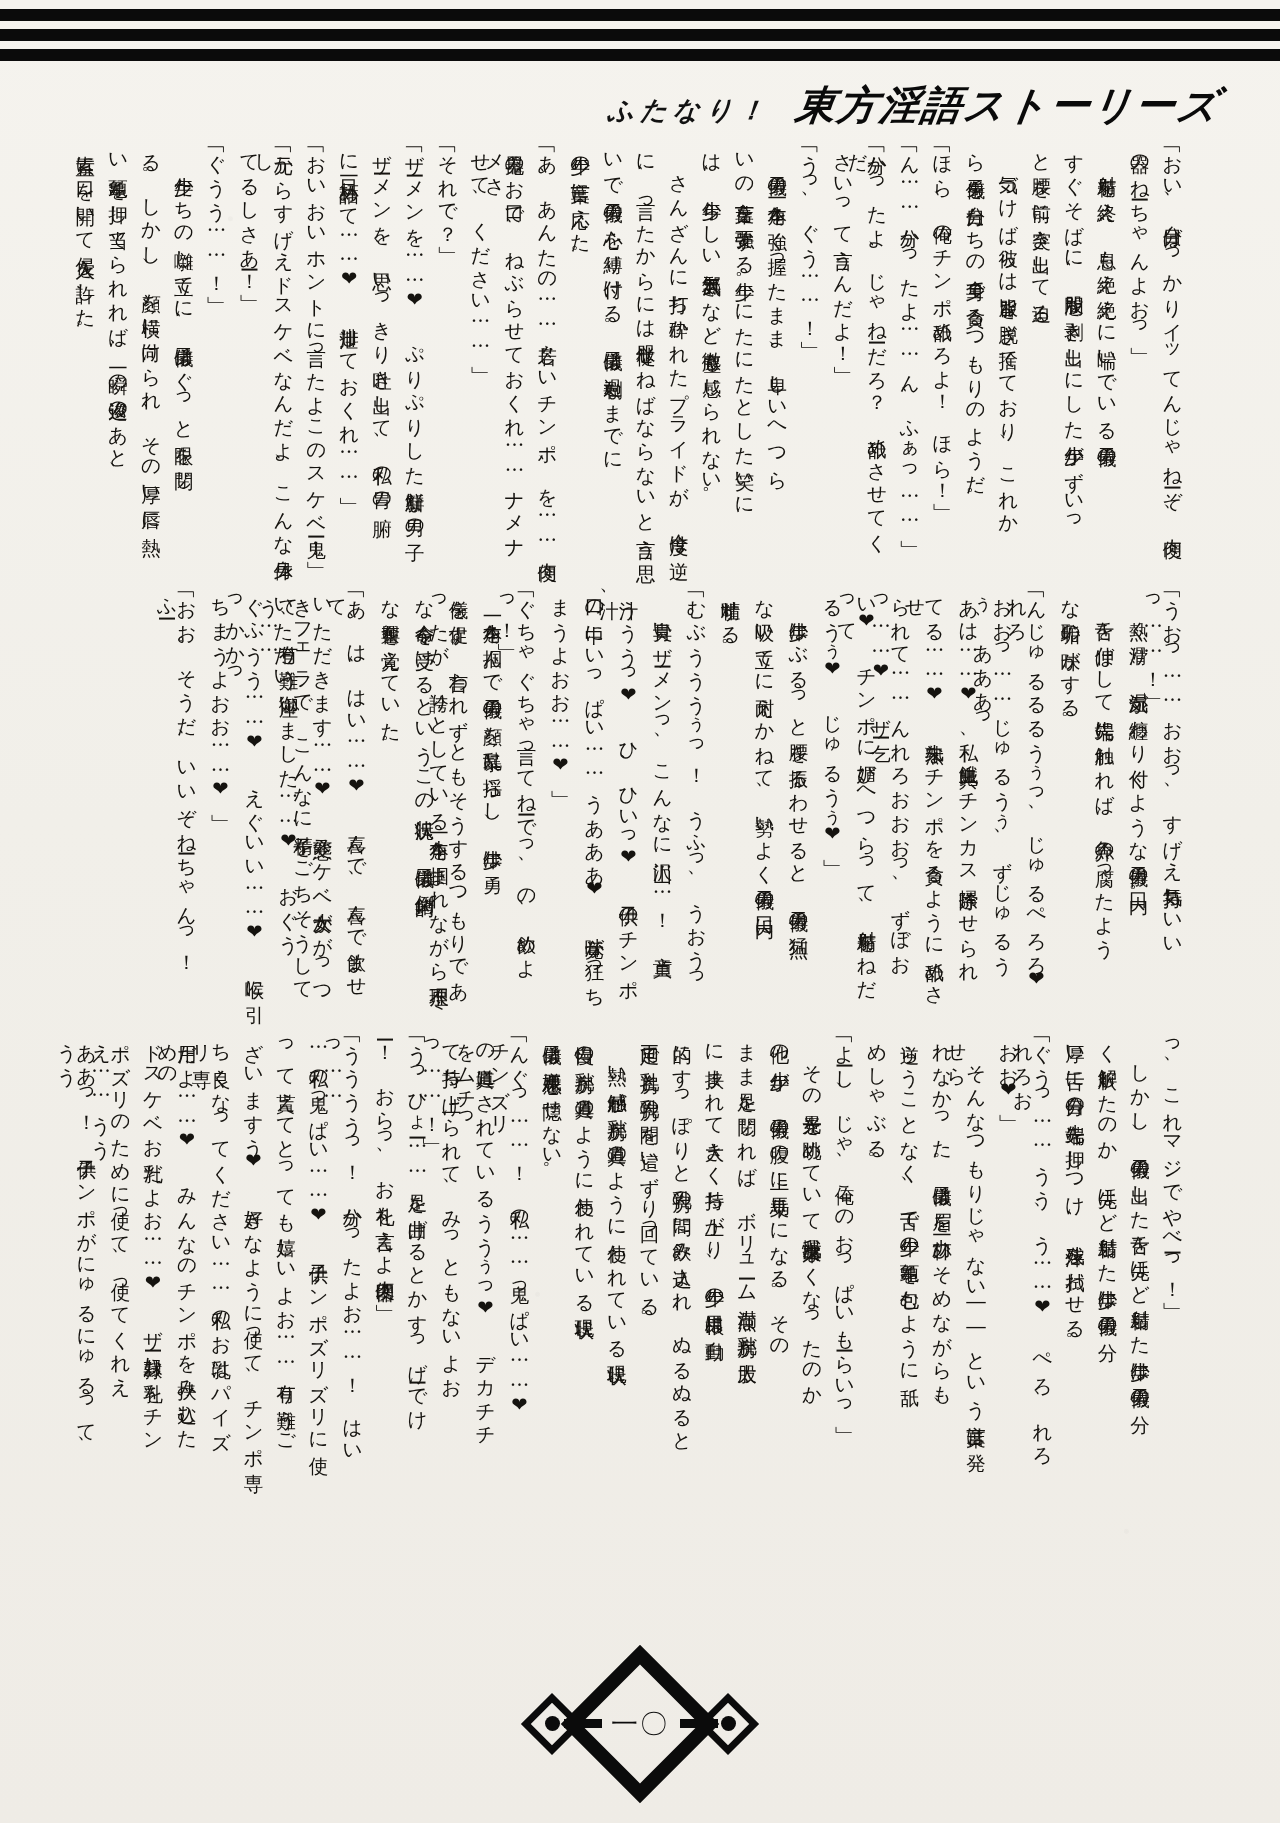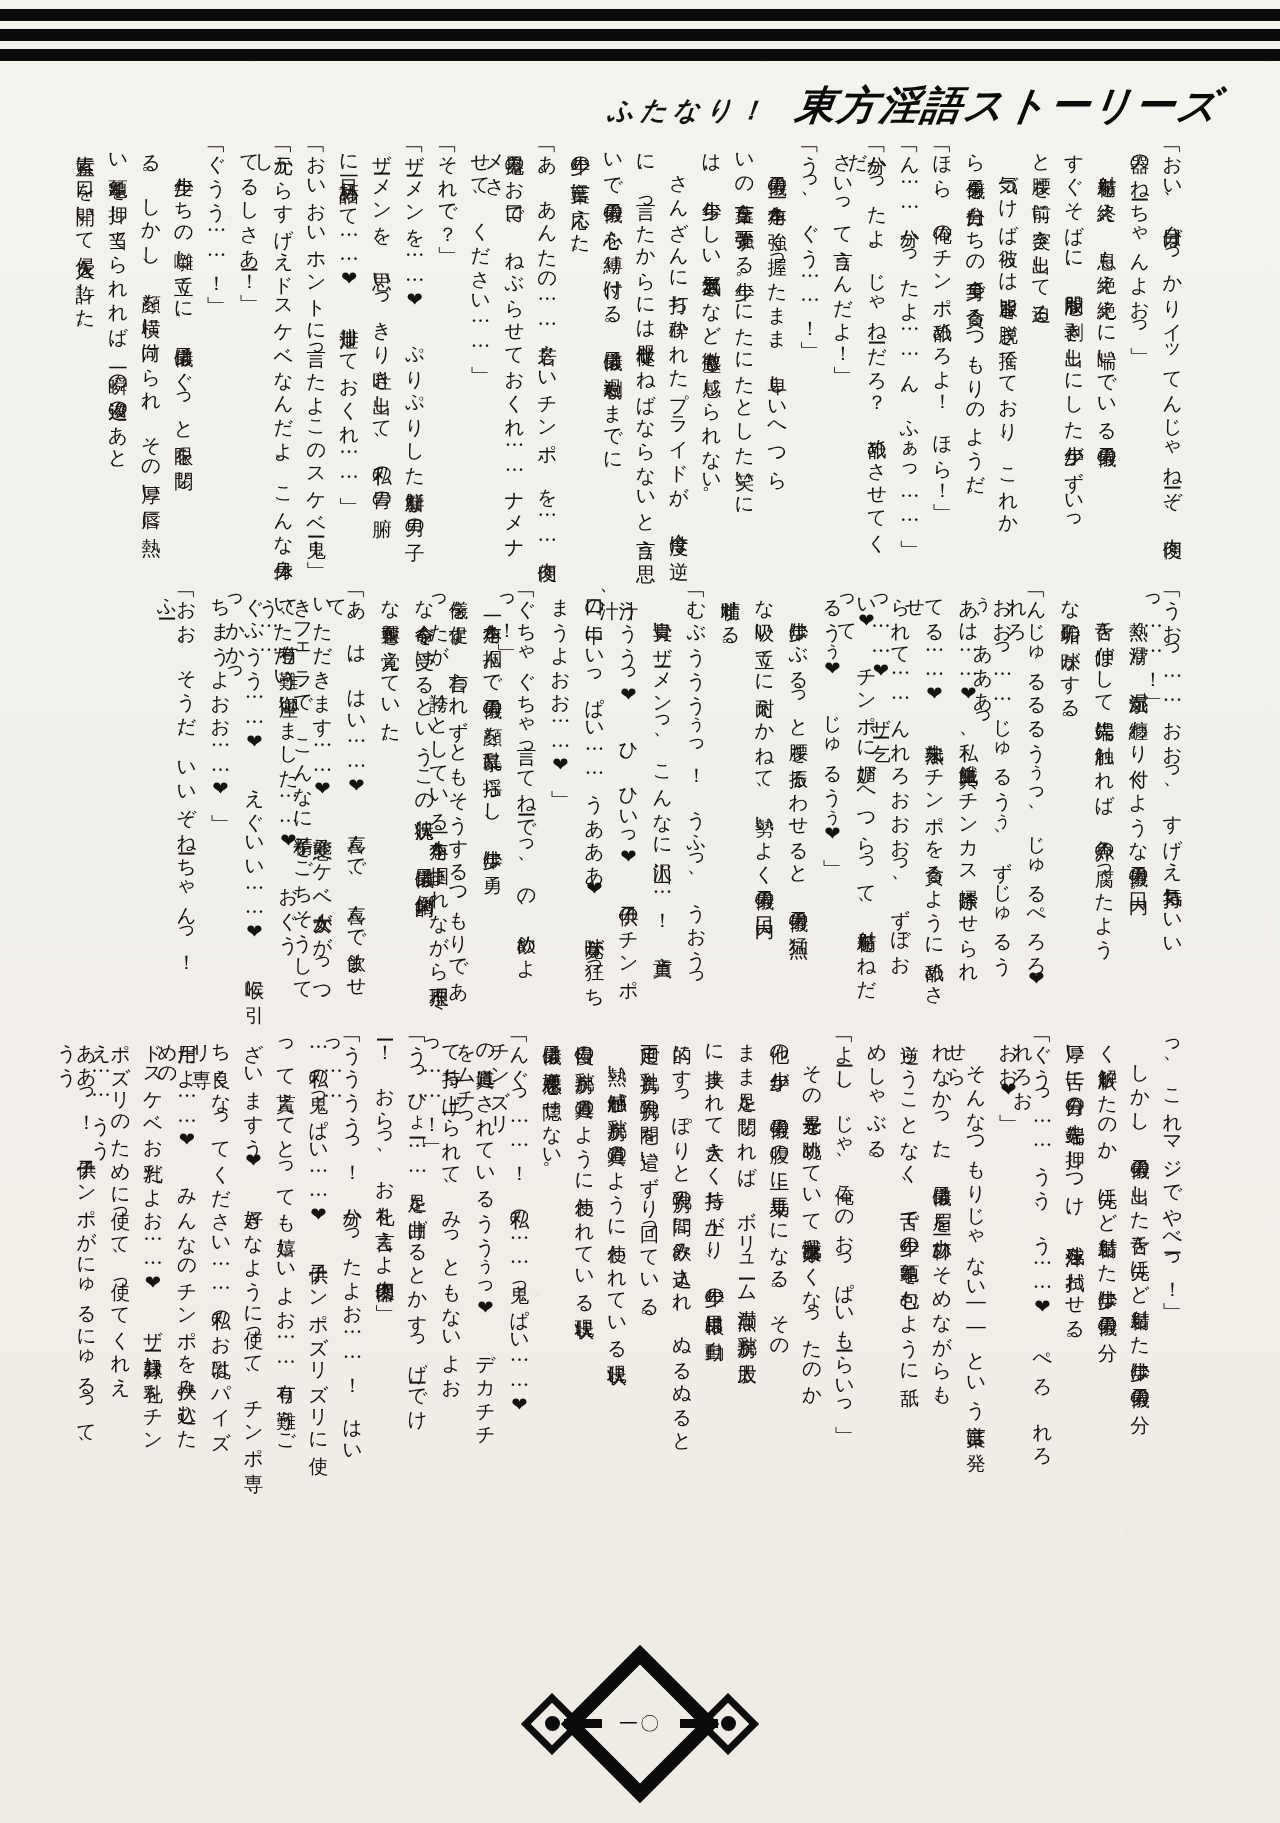--- a/index.html
+++ b/index.html
@@ -102,21 +102,21 @@
   .dot.right{left:231px;}
   .bar{
     position:absolute;height:9px;background:#0b0b0b;top:70px;
   }
   .bar.left{left:74px;width:38px;}
   .bar.right{left:190px;width:38px;}
   .pagenum{
     position:absolute;left:0;right:0;top:0;bottom:0;
     display:flex;align-items:center;justify-content:center;
     font-family:"DejaVu Serif","Liberation Serif",serif;
-    font-size:19px;color:#0b0b0b;letter-spacing:2px;
+    font-size:27px;color:#0b0b0b;letter-spacing:2px;
   }
 </style>
 </head>
 <body>
 
 <div class="page">
   <div class="paper-grain"></div>
 
   <div class="top-rules">
     <div class="rule r1"></div>

